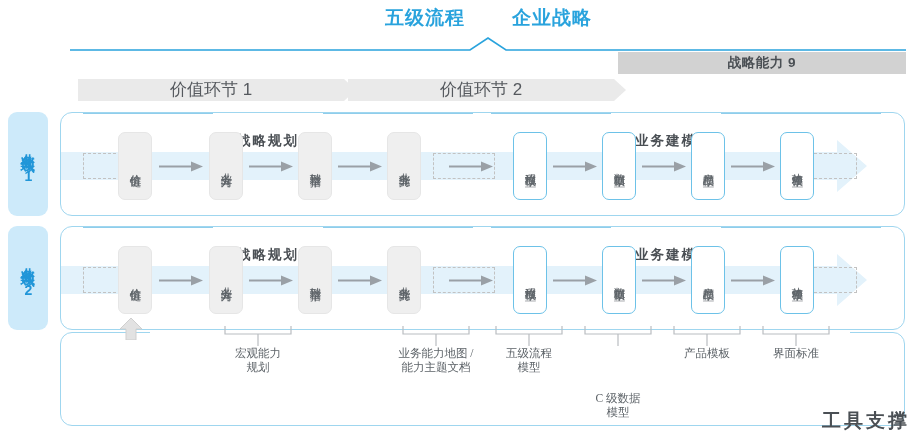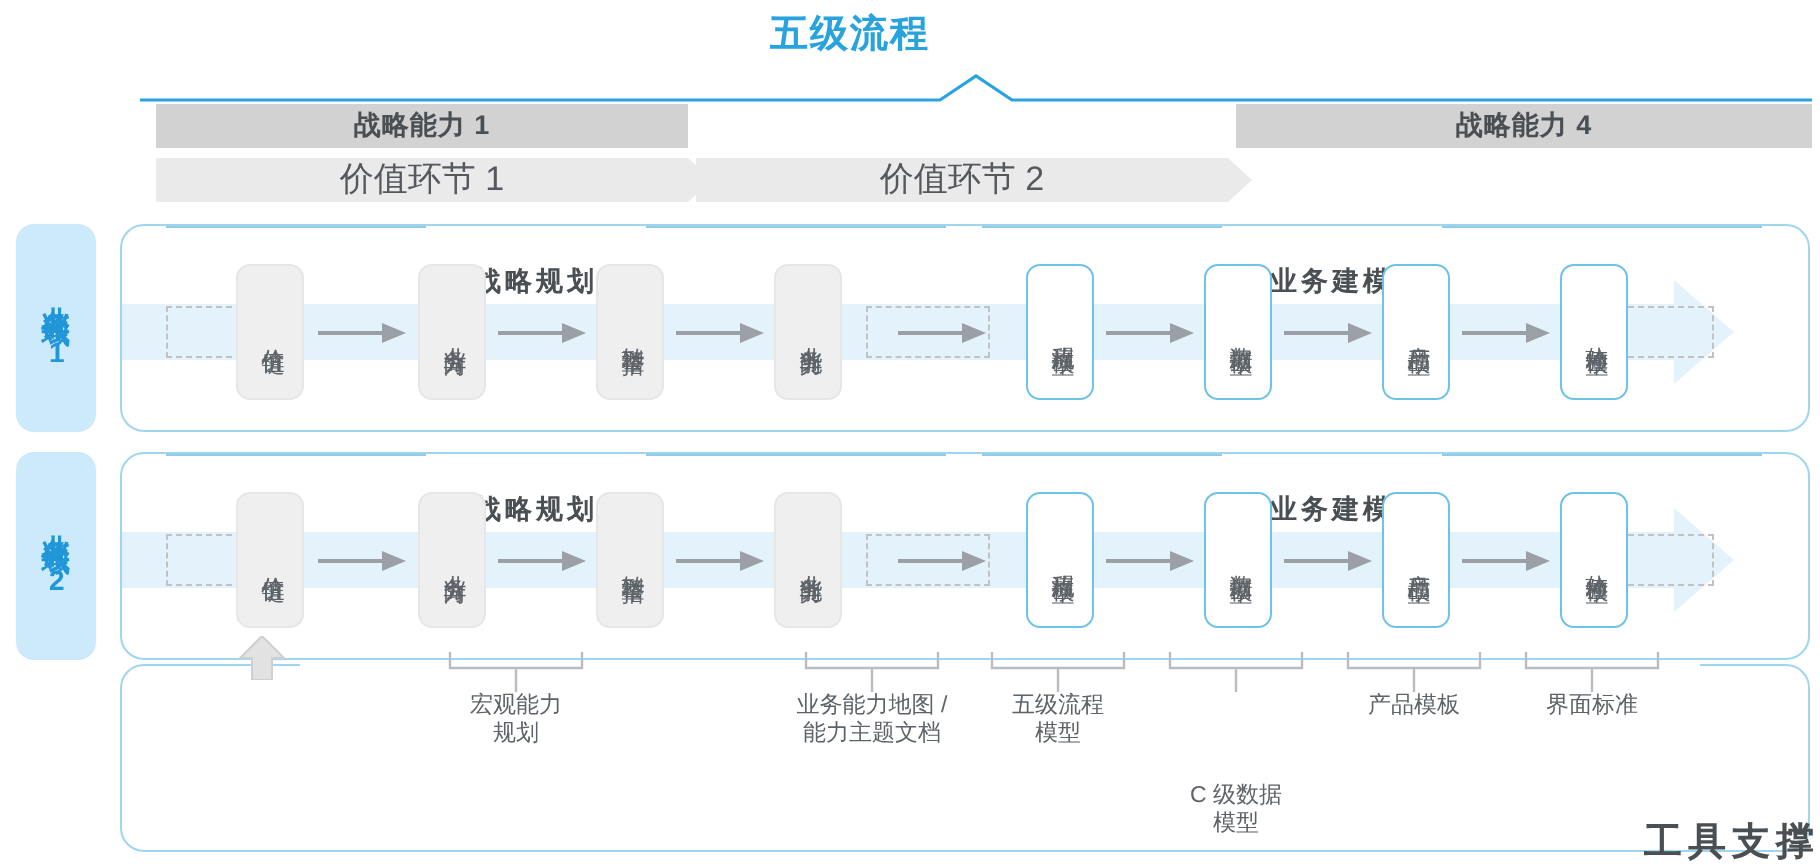--- a/index.html
+++ b/index.html
@@ -99,20 +99,21 @@
 
   
   .sarrow{position:absolute;height:11px;}
 
   
   .bracket{position:absolute;}
 
   .ann{
     position:absolute;text-align:center;font-size:11.5px;line-height:1.25;
     color:#5d6368;
+    font-family:Liberation Serif, serif;
   }
   .ann-box{
     position:absolute;border:1px solid #9fd6ef;border-radius:8px;background:#fff;
     text-align:center;font-size:11.5px;line-height:1.35;color:#5d6368;
     display:flex;align-items:center;justify-content:center;
     box-sizing:border-box;
   }
 
   
   #tool-box{
@@ -125,27 +126,27 @@
     font-size:19px;font-weight:bold;color:#4a4f54;letter-spacing:3px;
   }
   .white-mask{position:absolute;background:#fff;}
 </style>
 </head>
 <body>
 
 <div class="canvas">
 
   <div class="top-title" id="vision-title">五级流程</div>
+  <div class="top-title" id="strategy-title">企业战略</div>
 
   <svg class="peak-line" viewBox="0 0 836 20" preserveAspectRatio="none">
     <polyline points="0,14 400,14 418,2 436,14 836,14" fill="none" stroke="#29a3dd" stroke-width="1.6"></polyline>
   </svg>
 
-  <div class="cap-bar" id="cap-1">战略能力 1</div>
-  <div class="cap-bar" id="cap-3">战略能力 4</div>
+  <div class="cap-bar" id="cap-3">战略能力 9</div>
 
   <div class="val-bar" id="val-1">
     <span>价值环节 1</span>
   </div>
   <div class="val-bar" id="val-2">
     <span>价值环节 2</span>
   </div>
 
   <div class="domain-label" id="domain-1">
     <span>业务领域 1</span>

